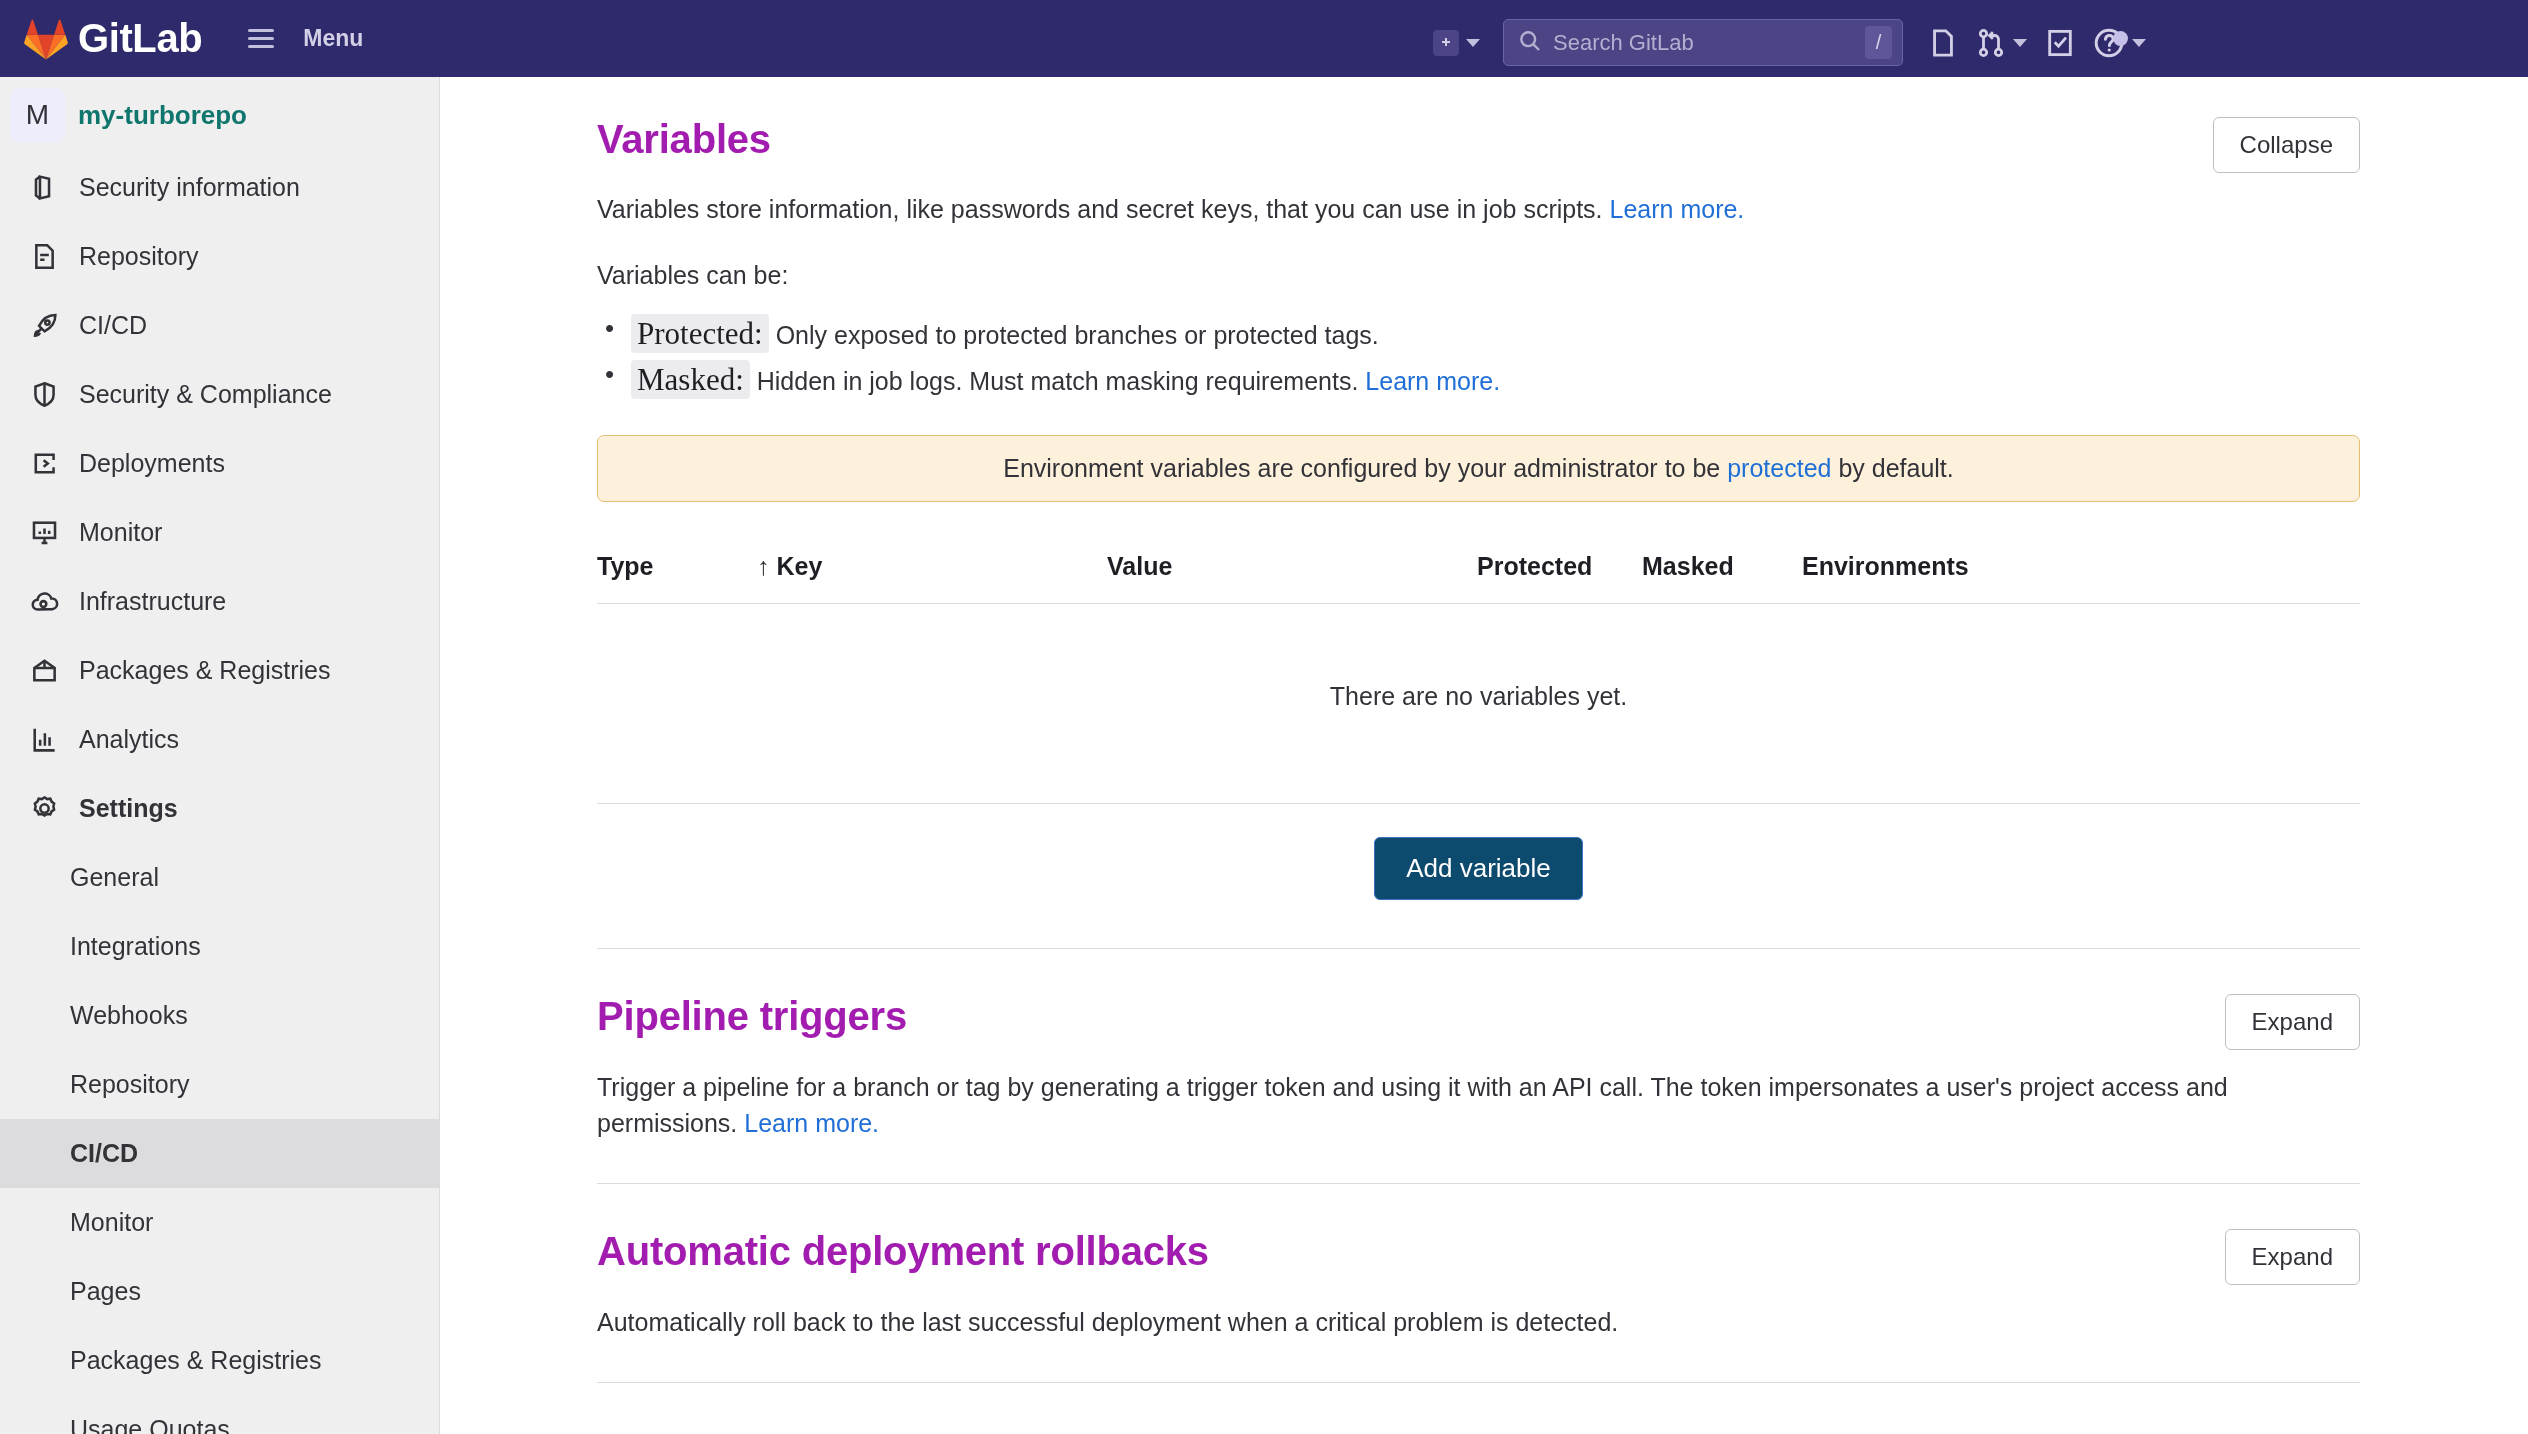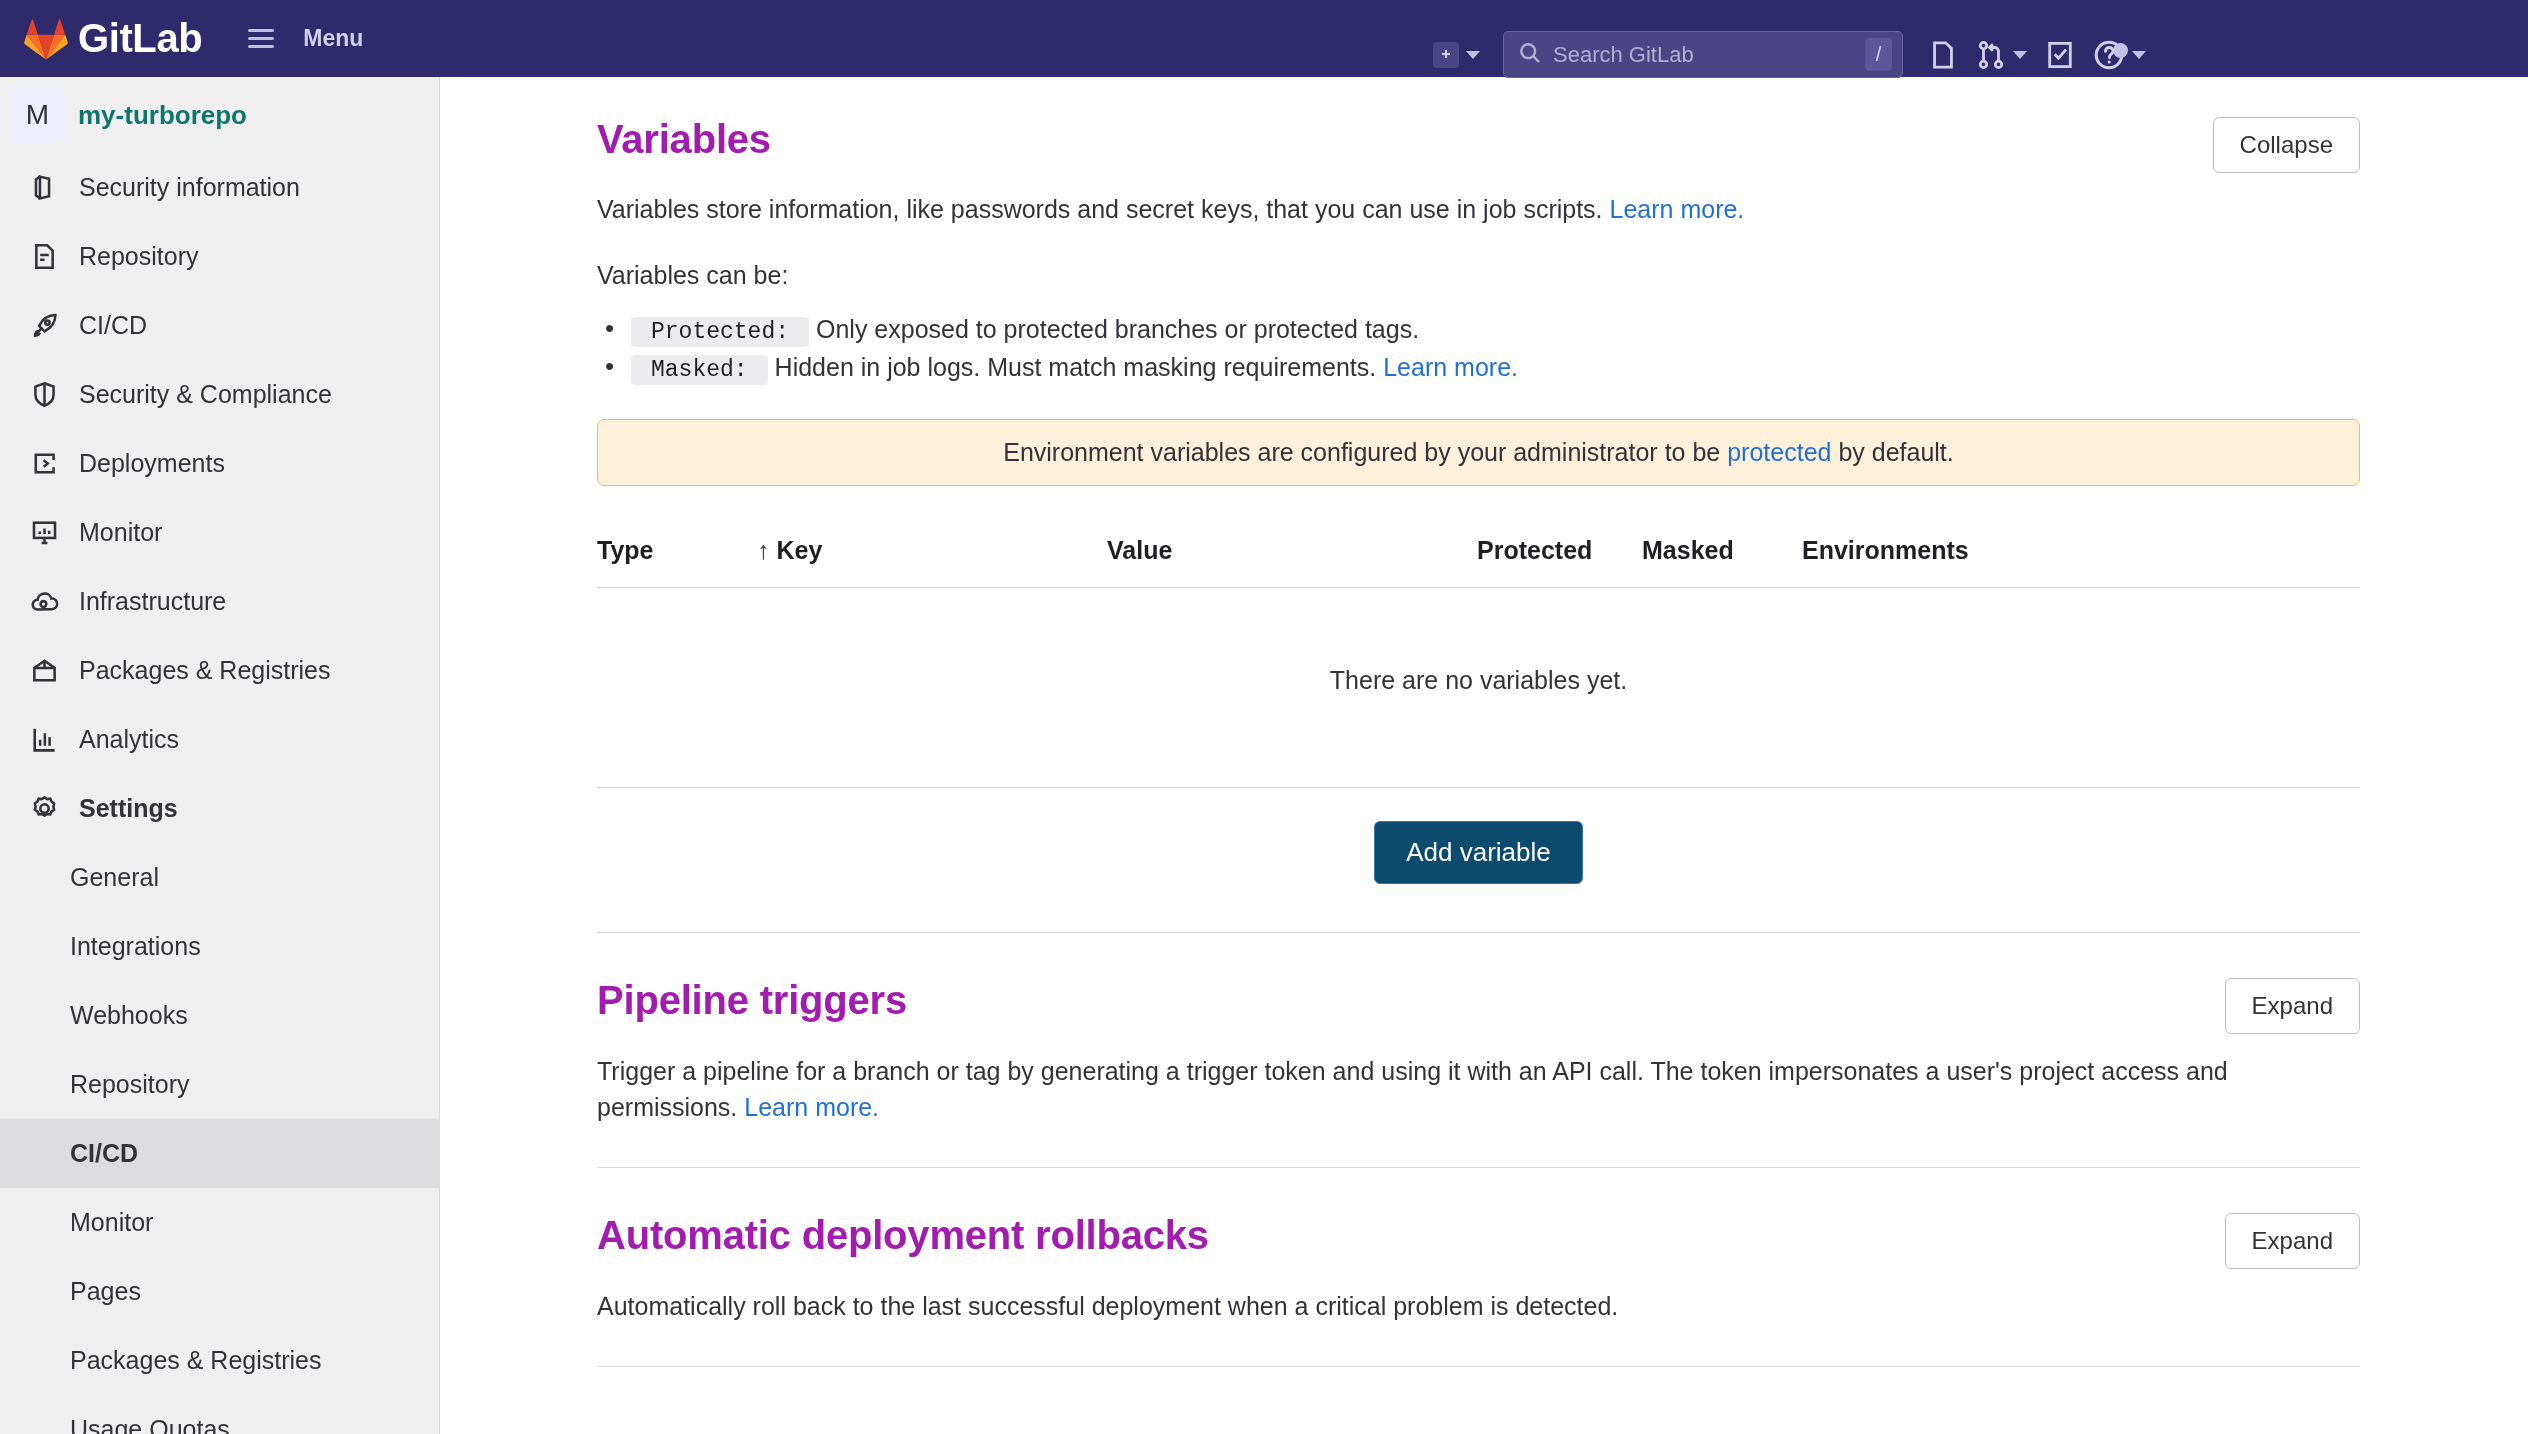--- a/index.html
+++ b/index.html
@@ -28,21 +28,21 @@
   .menu-btn {
     display: flex; align-items: center; gap: 13px;
     margin-left: 38px; cursor: pointer;
     padding: 6px 8px; border-radius: 4px;
   }
   .hamburger { display: flex; flex-direction: column; gap: 5px; width: 26px; }
   .hamburger span { display: block; height: 3px; background: #c3c0dd; border-radius: 2px; }
   .menu-label { color: #d2cfe6; font-size: 23px; font-weight: 600; margin-left: 16px; }
 
   .nav-right {
-    position: absolute; left: 1424px; top: 16px;
+    position: absolute; left: 1424px; top: 4px;
     height: 77px; display: flex; align-items: center; gap: 0;
   }
   .nav-icon-btn {
     display: flex; align-items: center; justify-content: center;
     height: 48px; padding: 0 9px; cursor: pointer; border-radius: 4px;
     color: #d2cfe6;
   }
   .caret { width: 0; height: 0; border-left: 7px solid transparent;
            border-right: 7px solid transparent; border-top: 8px solid #c3c0dd;
            margin-left: 7px; }
@@ -135,23 +135,23 @@
   ul.var-list { list-style: none; }
   ul.var-list li {
     font-size: 25px; color: #333238; line-height: 1.5;
     position: relative; padding-left: 34px;
   }
   ul.var-list li::before {
     content: "•"; position: absolute; left: 8px; top: -2px;
     font-size: 26px; color: #333238;
   }
   code.inline-code {
-    font-family: Liberation Mono, monospace;
+    font-family: Liberation Serif, serif;
     background: #ececef; border-radius: 4px;
-    padding: 2px 20px; font-size: 23px; color: #1f1e24;
+    padding: 2px 6px; font-size: 31px; color: #1f1e24;
   }
   .alert-warning {
     background: #fdf1dc; border: 1px solid #e5be73; border-radius: 7px;
     padding: 18px 24px; text-align: center;
     font-size: 25px; color: #333238;
   }
 
   table.vars { width: 100%; border-collapse: collapse; }
   table.vars th {
     text-align: left; font-size: 25px; font-weight: 700; color: #1f1e24;

